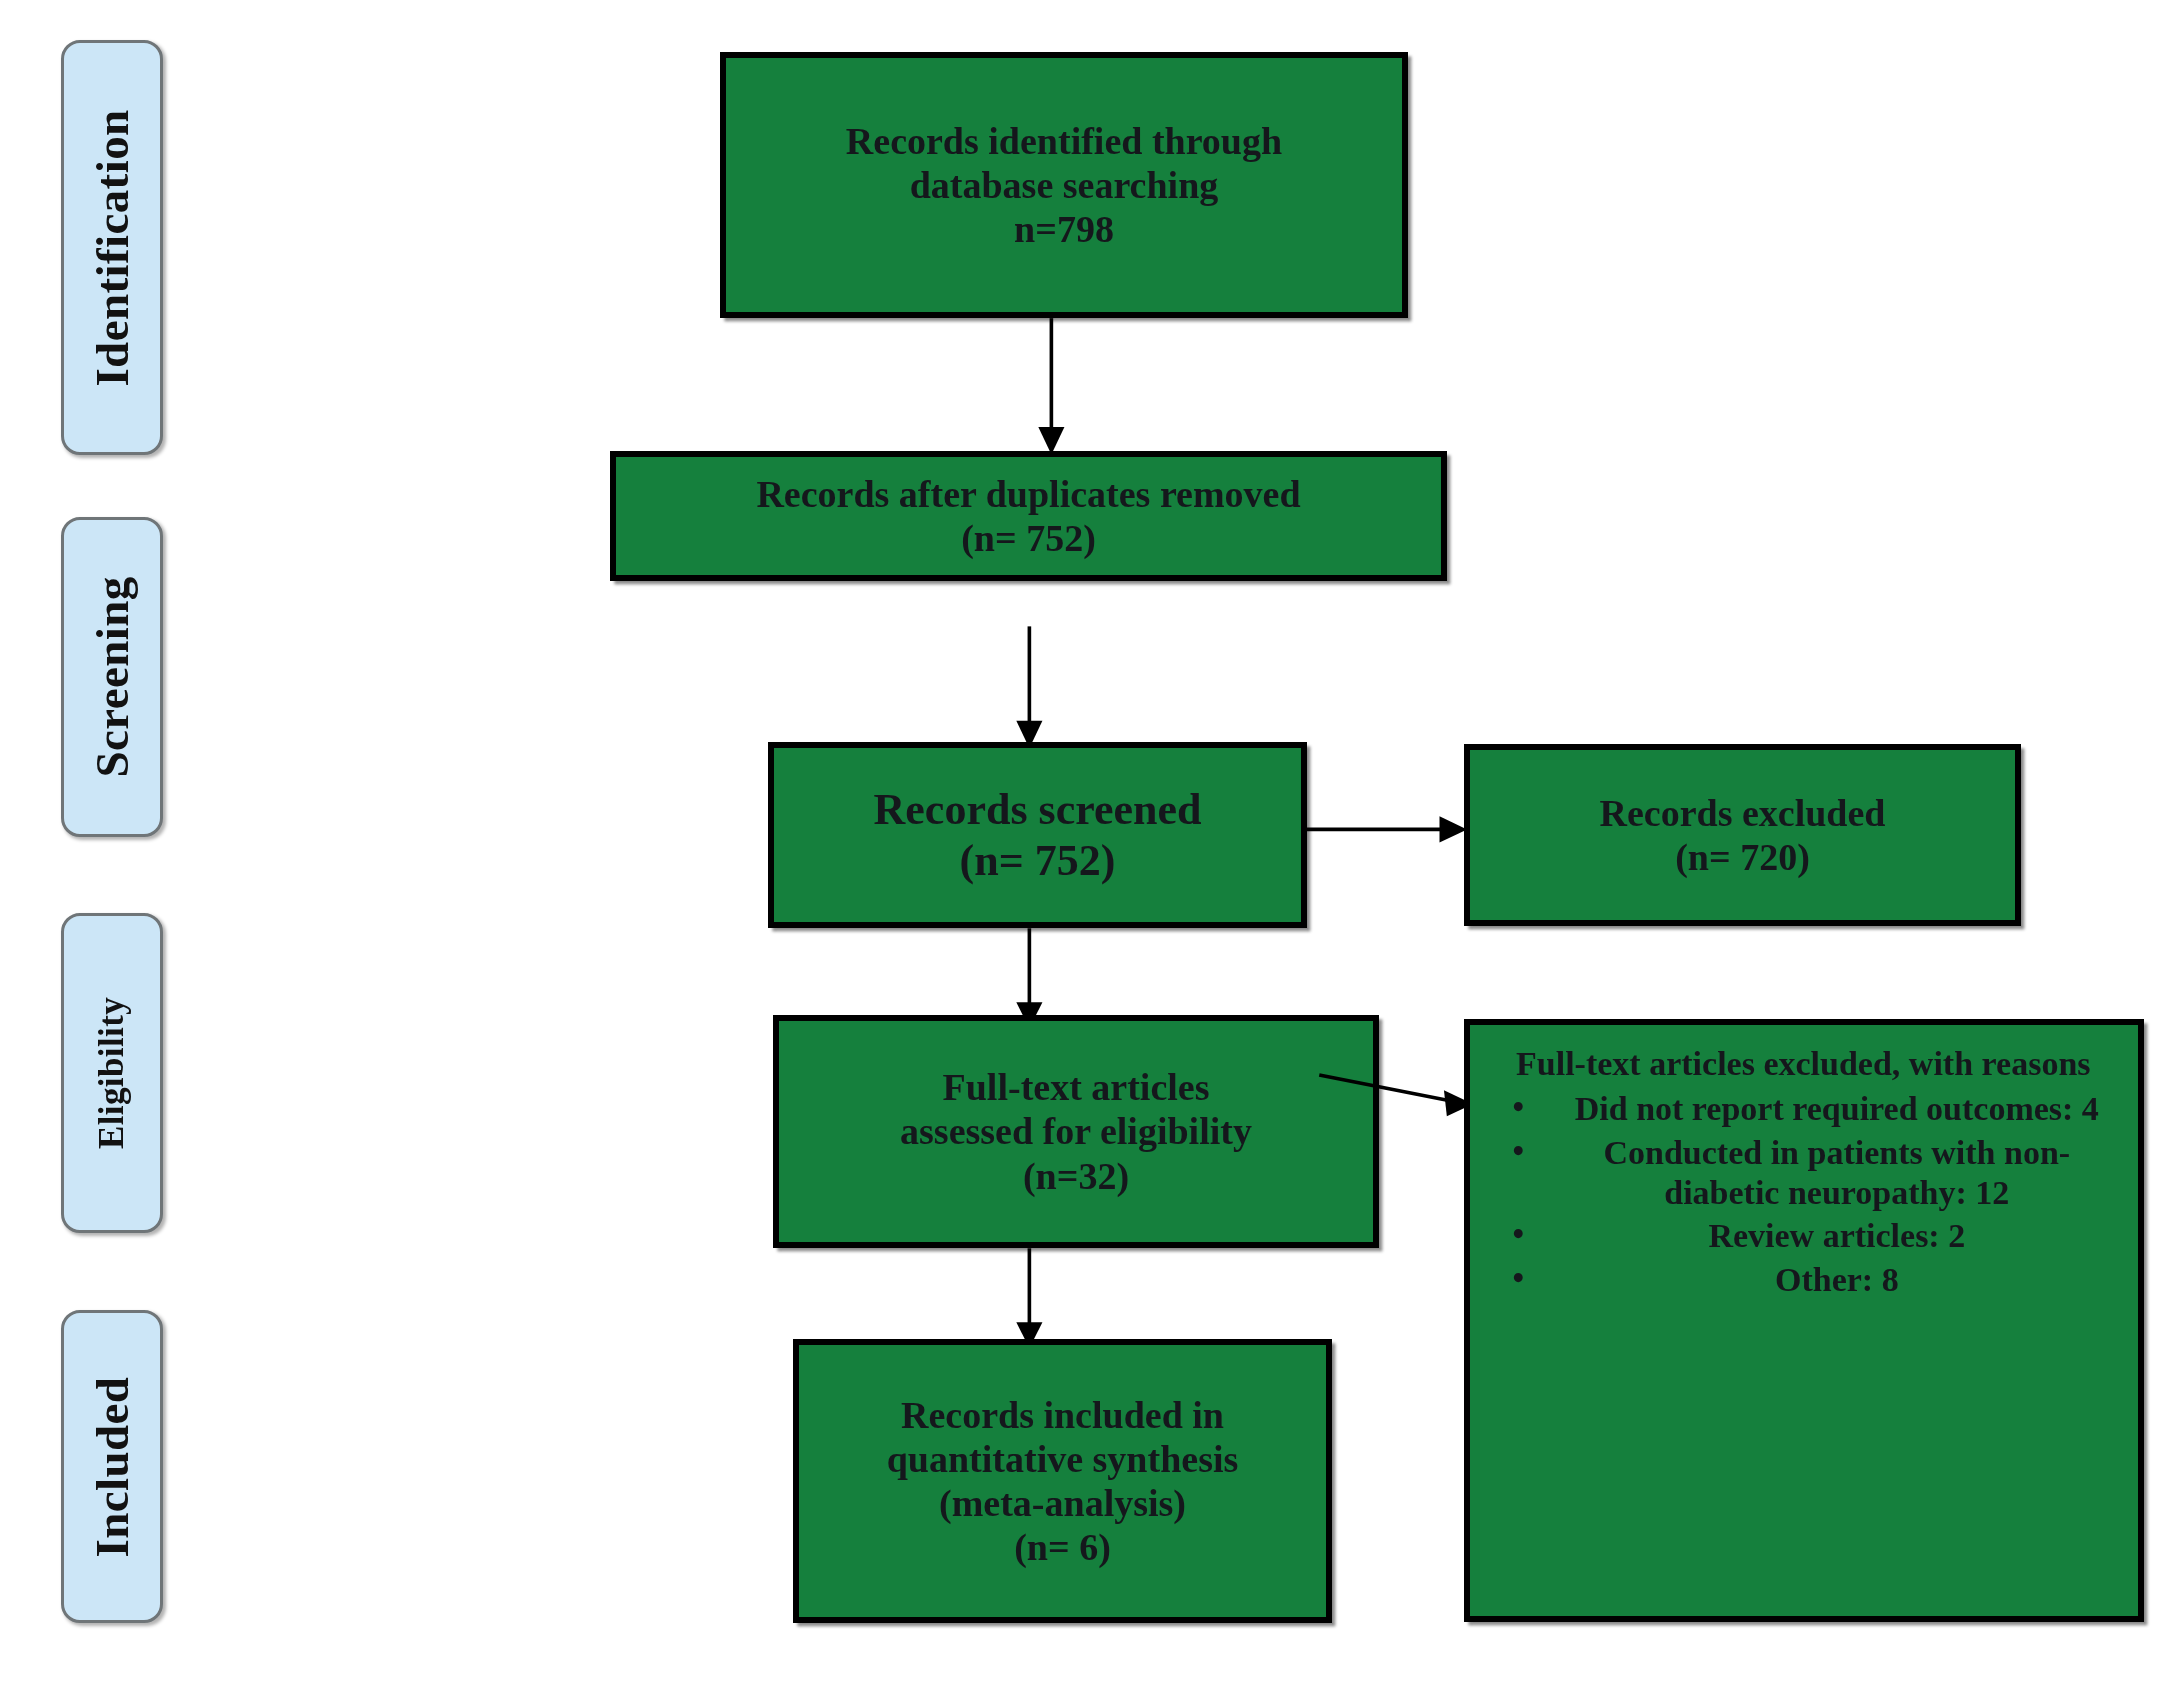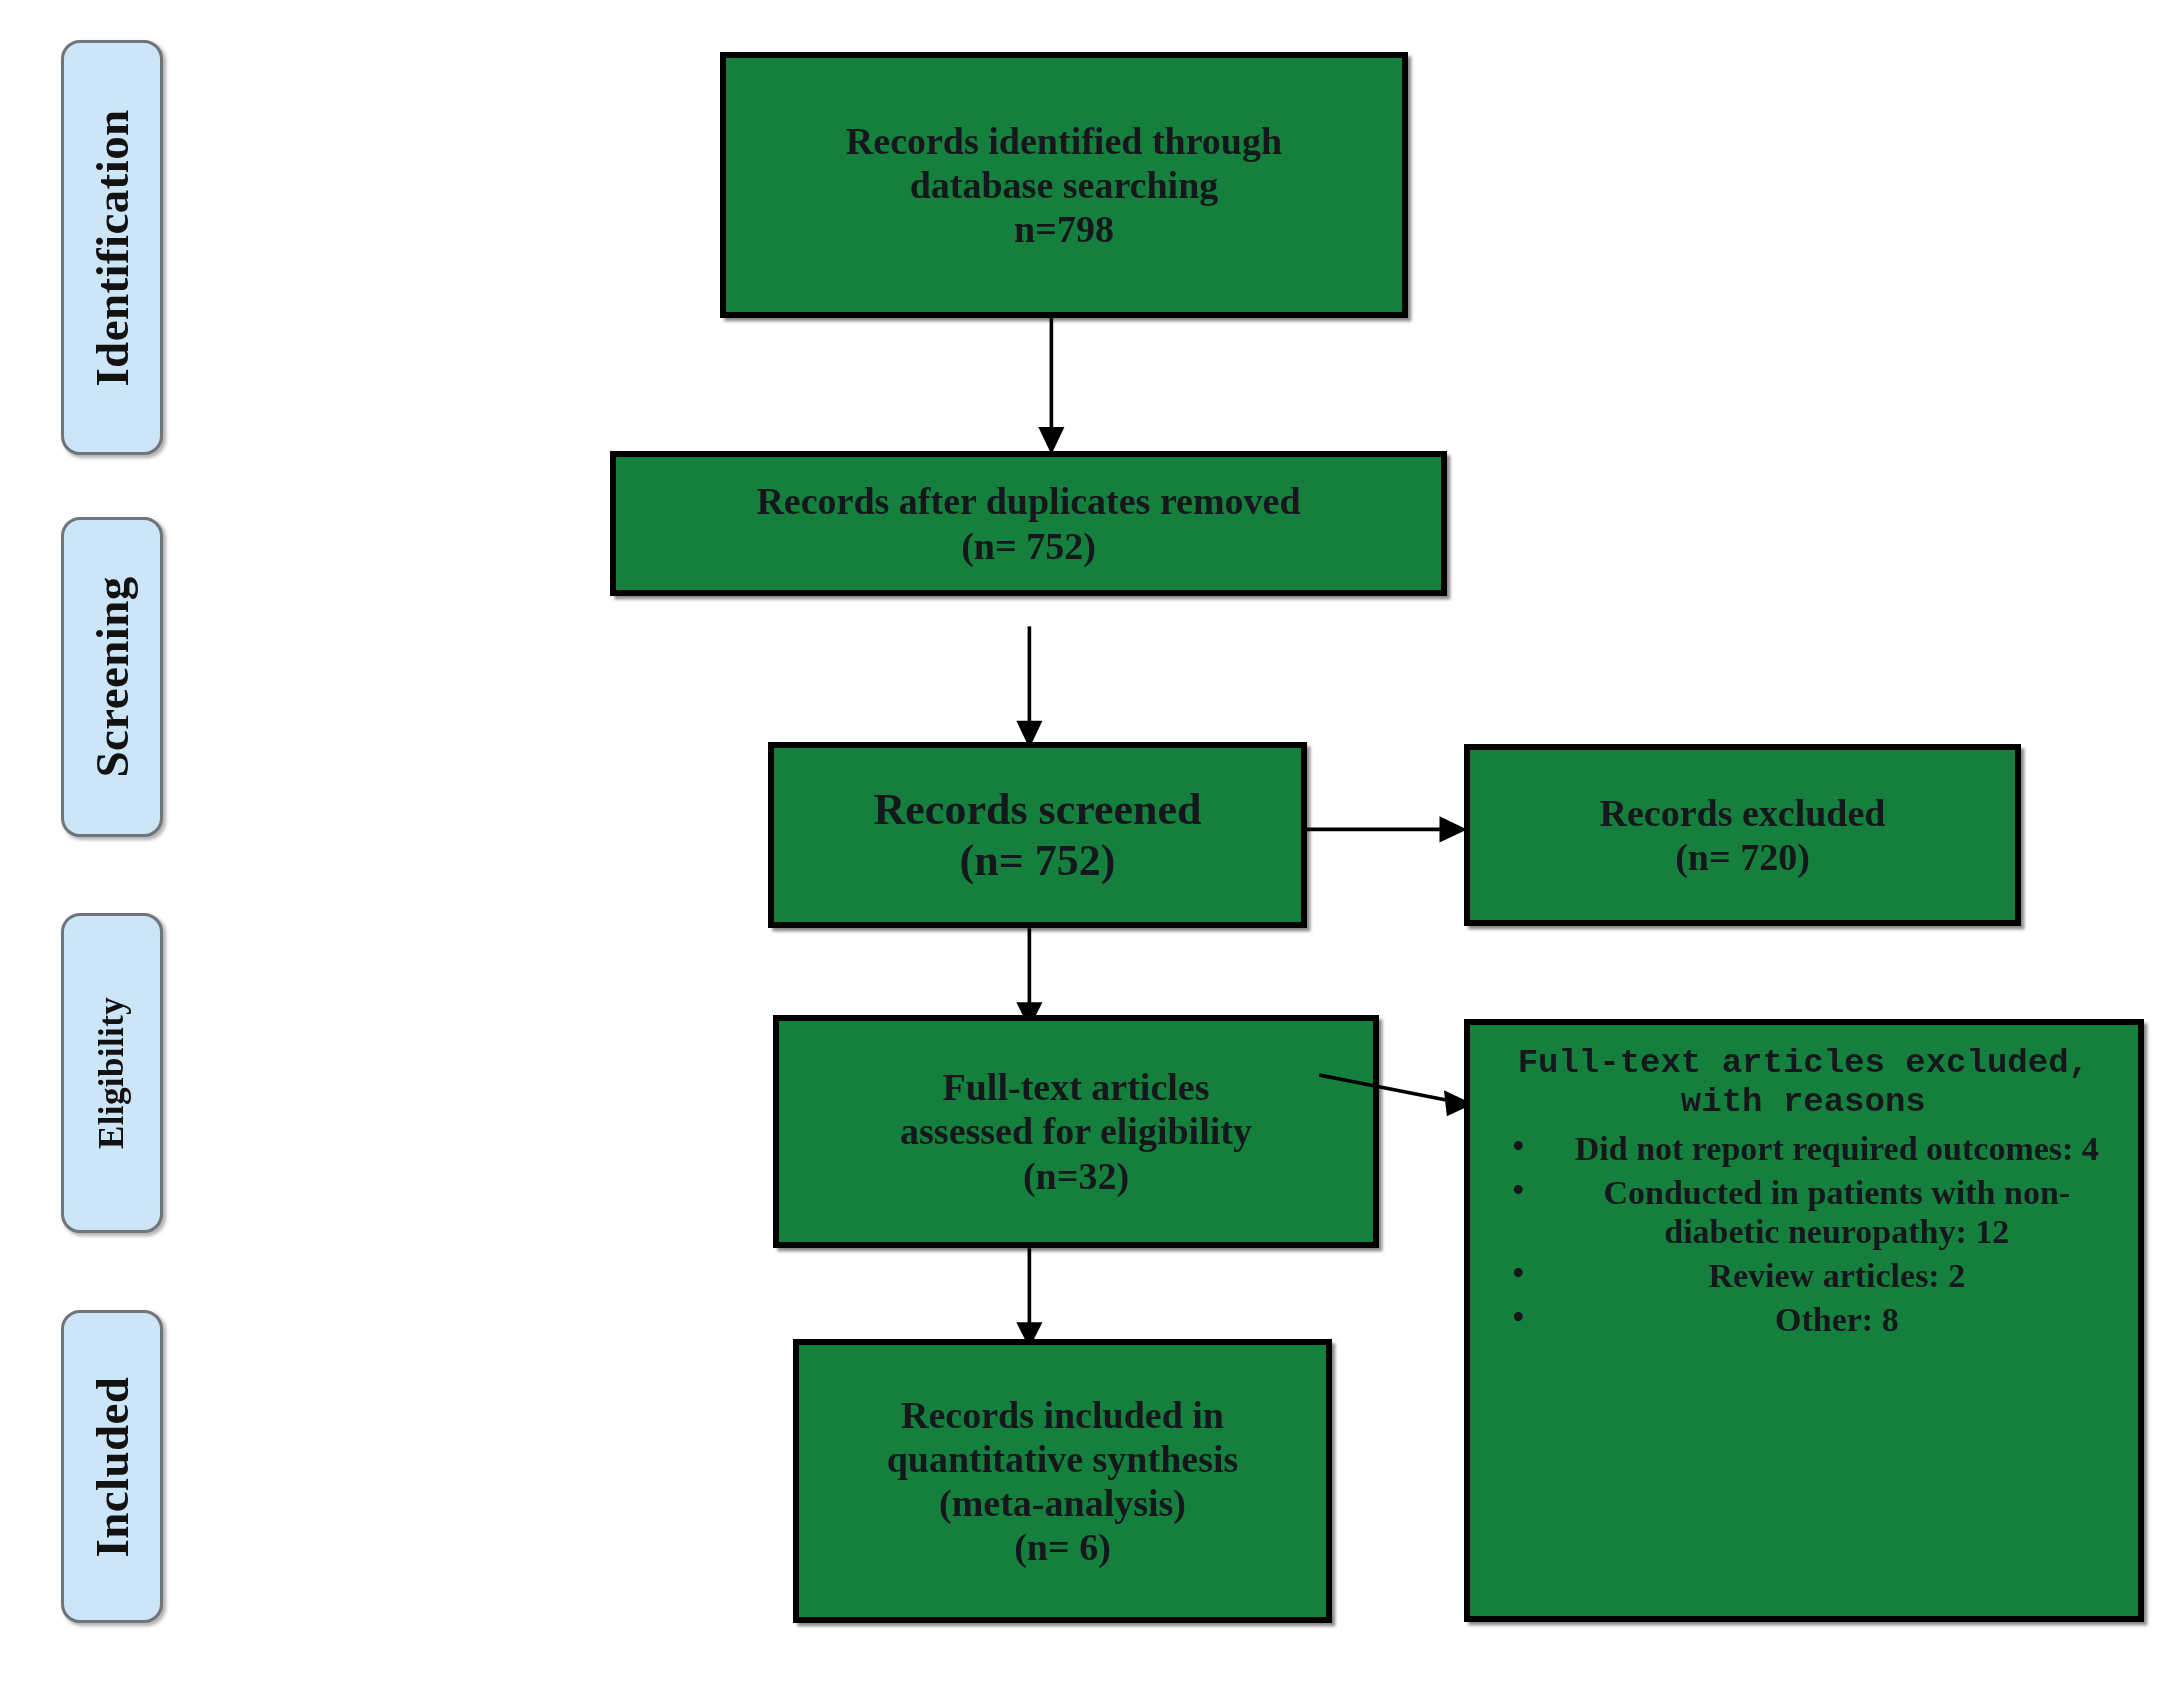--- a/index.html
+++ b/index.html
@@ -65,21 +65,20 @@
     padding: 19px 11.6px 0 10.2px;
     box-sizing: border-box;
   }
   .reasons-title {
     font-weight: bold;
     color: #15171c;
     text-align: center;
     line-height: 1.16;
     font-size: 34px;
     padding: 0 4.4px;
-    font-family: Liberation Mono, monospace;
   }
   ul.reasons-list {
     list-style: none;
     margin: 5.8px 0 0 0;
     padding: 0 0 0 28px;
   }
   ul.reasons-list li {
     position: relative;
     font-weight: bold;
     color: #15171c;
@@ -138,21 +137,21 @@
       <span class="line">database searching</span>
       <span class="line">n=798</span>
     </div>
   </div>
 
   <svg class="connector" style="left:1026px; top:318px; width:58px; height:138px;" viewBox="0 0 80 190">
     <line x1="35" y1="0" x2="35" y2="160" stroke-width="5"></line>
     <polygon points="35,188 17,150 53,150"></polygon>
   </svg>
 
-  <div class="flow-box" style="left:610px; top:451px; width:837px; height:145px;">
+  <div class="flow-box" style="left:610px; top:451px; width:837px; height:130px;">
     <div class="box-text" style="font-size:38px;">
       <span class="line">Records after duplicates removed</span>
       <span class="line">(n= 752)</span>
     </div>
   </div>
 
   <svg class="connector" style="left:1004px; top:626px; width:58px; height:124px;" viewBox="0 0 80 170">
     <line x1="35" y1="0" x2="35" y2="140" stroke-width="5"></line>
     <polygon points="35,168 17,130 53,130"></polygon>
   </svg>

